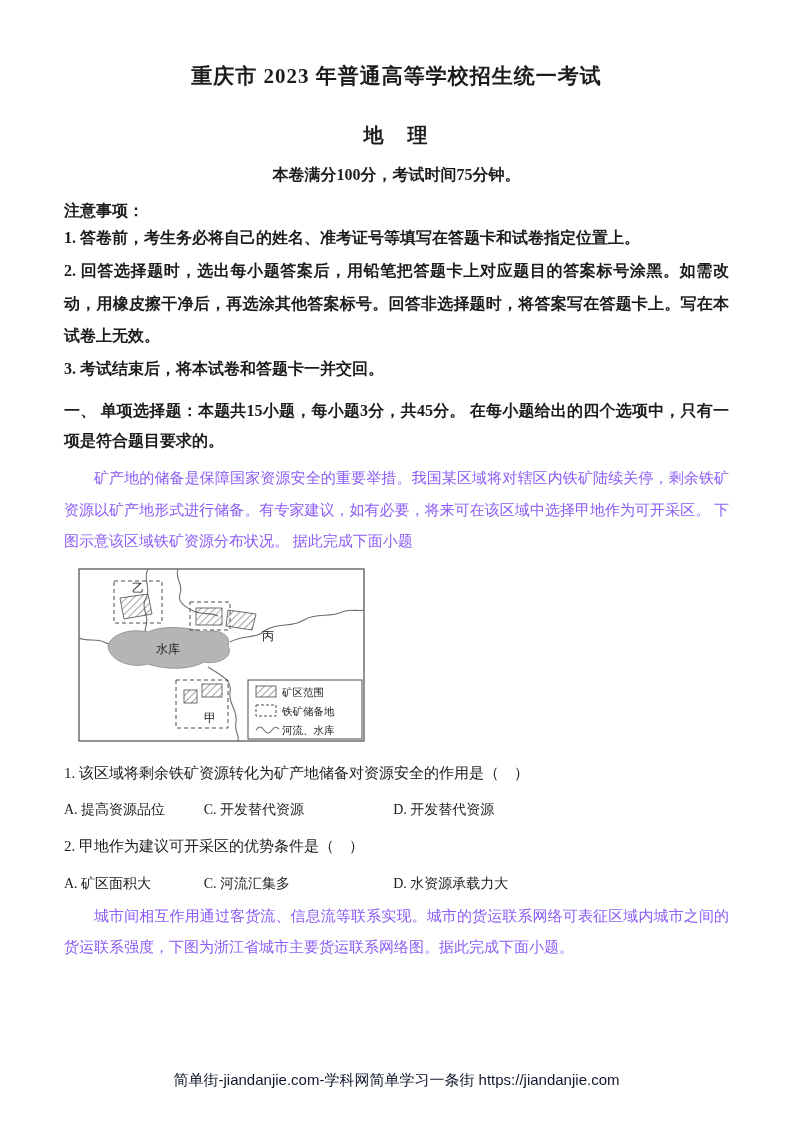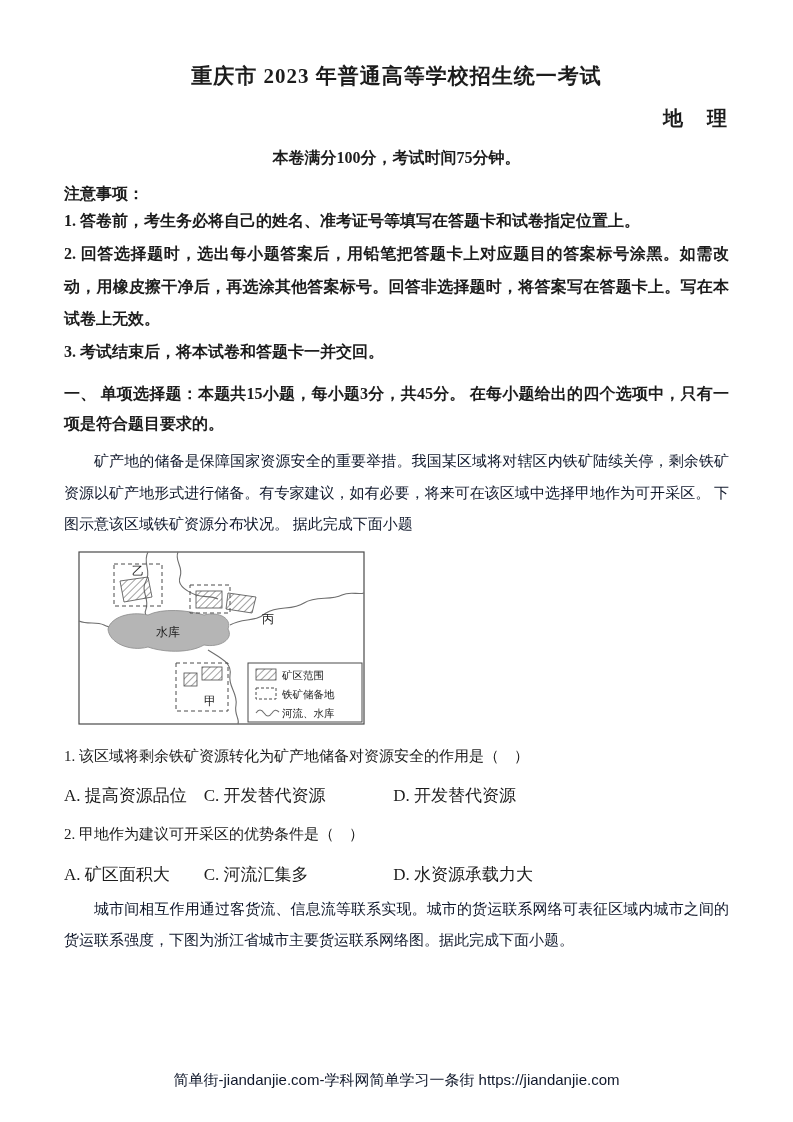--- a/index.html
+++ b/index.html
@@ -6,29 +6,29 @@
   html, body { width: 793px; height: 1122px; }
   body {
     background: #ffffff;
     font-family: "Liberation Serif", "DejaVu Serif", serif;
     color: #1c1c1c;
     position: relative;
     overflow: hidden;
   }
   .page { padding: 62px 64px 0 64px; }
   .title { text-align: center; font-size: 21px; font-weight: 700; letter-spacing: 1px; font-family: Liberation Serif, serif; }
-  .subject { text-align: right; font-size: 20px; font-weight: 700; margin-top: 15px; letter-spacing: 2px; }
+  .subject { text-align: center; font-size: 20px; font-weight: 700; margin-top: 32px; letter-spacing: 2px; }
   .score-line { text-align: center; font-size: 16px; font-weight: 700; margin-top: 16px; }
   .notice-heading { font-size: 16px; font-weight: 700; margin-top: 15px; }
   .notice { font-size: 16px; font-weight: 700; line-height: 2.05; text-align: justify; }
   .section-heading { font-size: 16px; font-weight: 700; line-height: 1.85; text-align: justify; margin-top: 10px; }
-  .passage { font-size: 15px; line-height: 2.1; text-indent: 2em; text-align: justify; margin-top: 8px; color: #0f172a; }
+  .passage { font-size: 15px; line-height: 2.1; text-indent: 2em; text-align: justify; margin-top: 8px; color: #8b5cf6; }
   .map-figure { margin: 10px 0 12px 14px; }
   .stem { font-size: 15px; line-height: 1.7; margin-top: 15px; }
-  .options { display: grid; grid-template-columns: 21% 28.5% 25% 25.5%; font-size: 17px; margin-top: 15px; }
+  .options { display: grid; grid-template-columns: 21% 28.5% 25% 25.5%; font-size: 14px; margin-top: 15px; }
   .option { white-space: nowrap; }
   .footer {
     position: absolute; left: 0; right: 0; bottom: 32px;
     text-align: center; font-size: 15px; color: #0f172a;
     font-family: "Liberation Sans", "DejaVu Sans", sans-serif;
   }
   svg text { font-family: "Liberation Sans", "DejaVu Sans", sans-serif; }
 </style>
 </head>
 <body>

